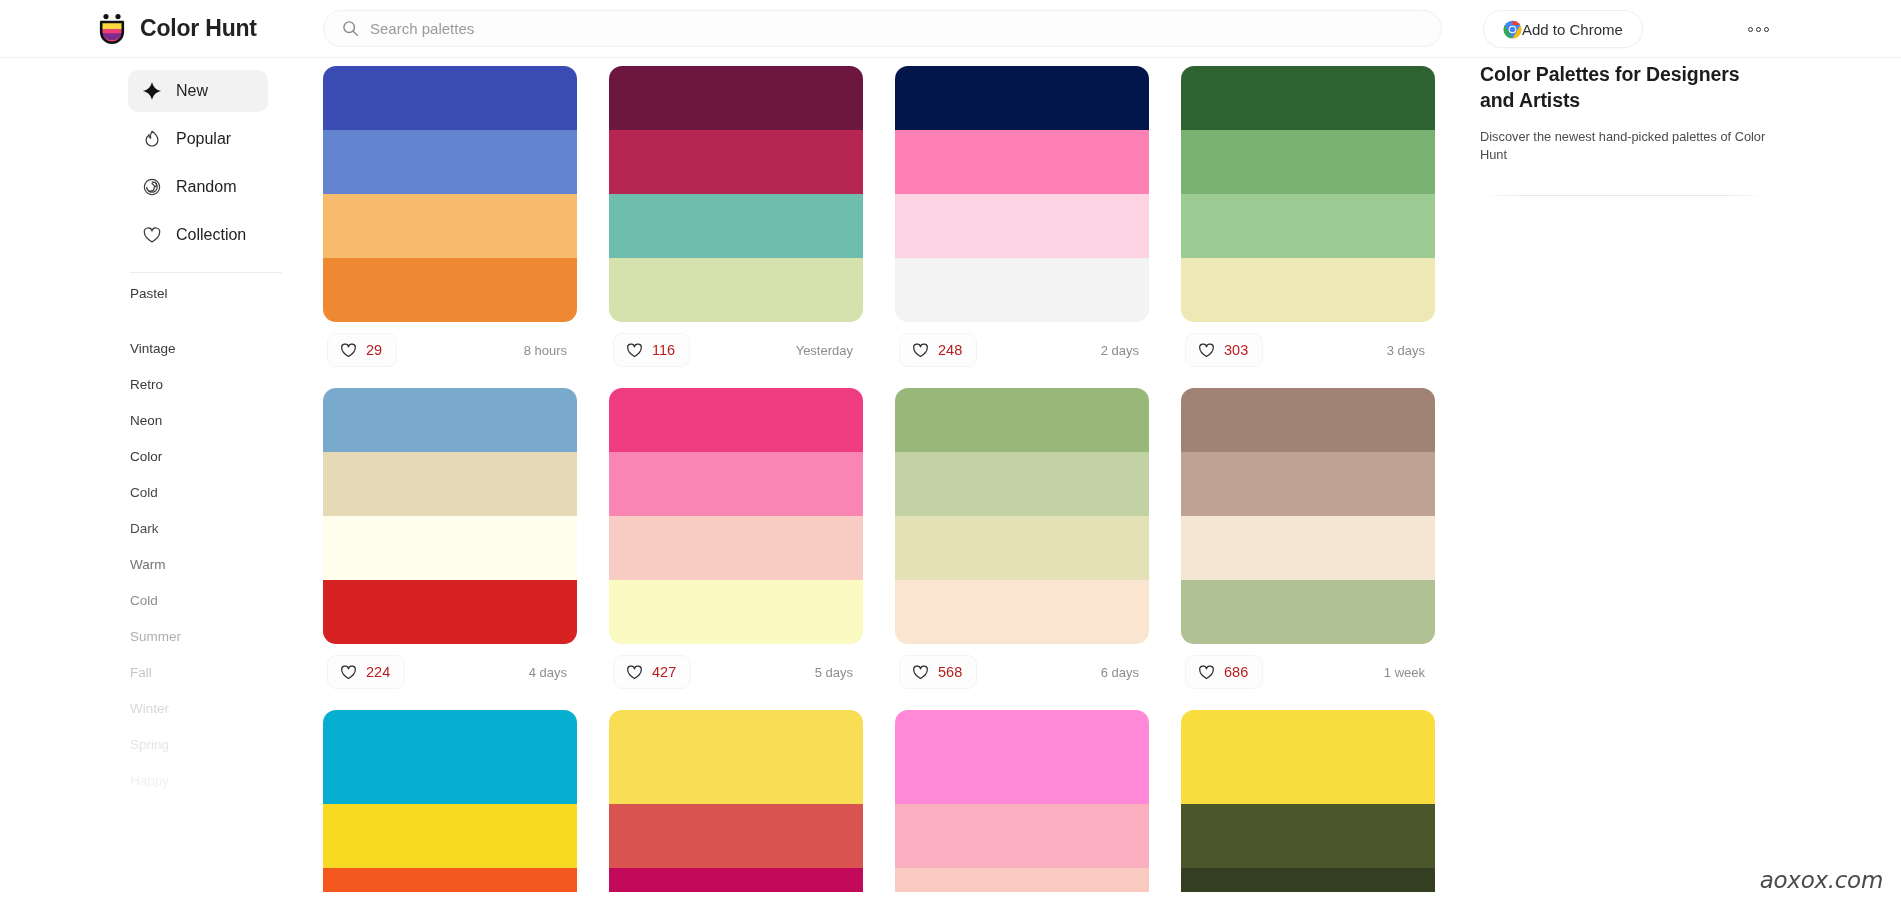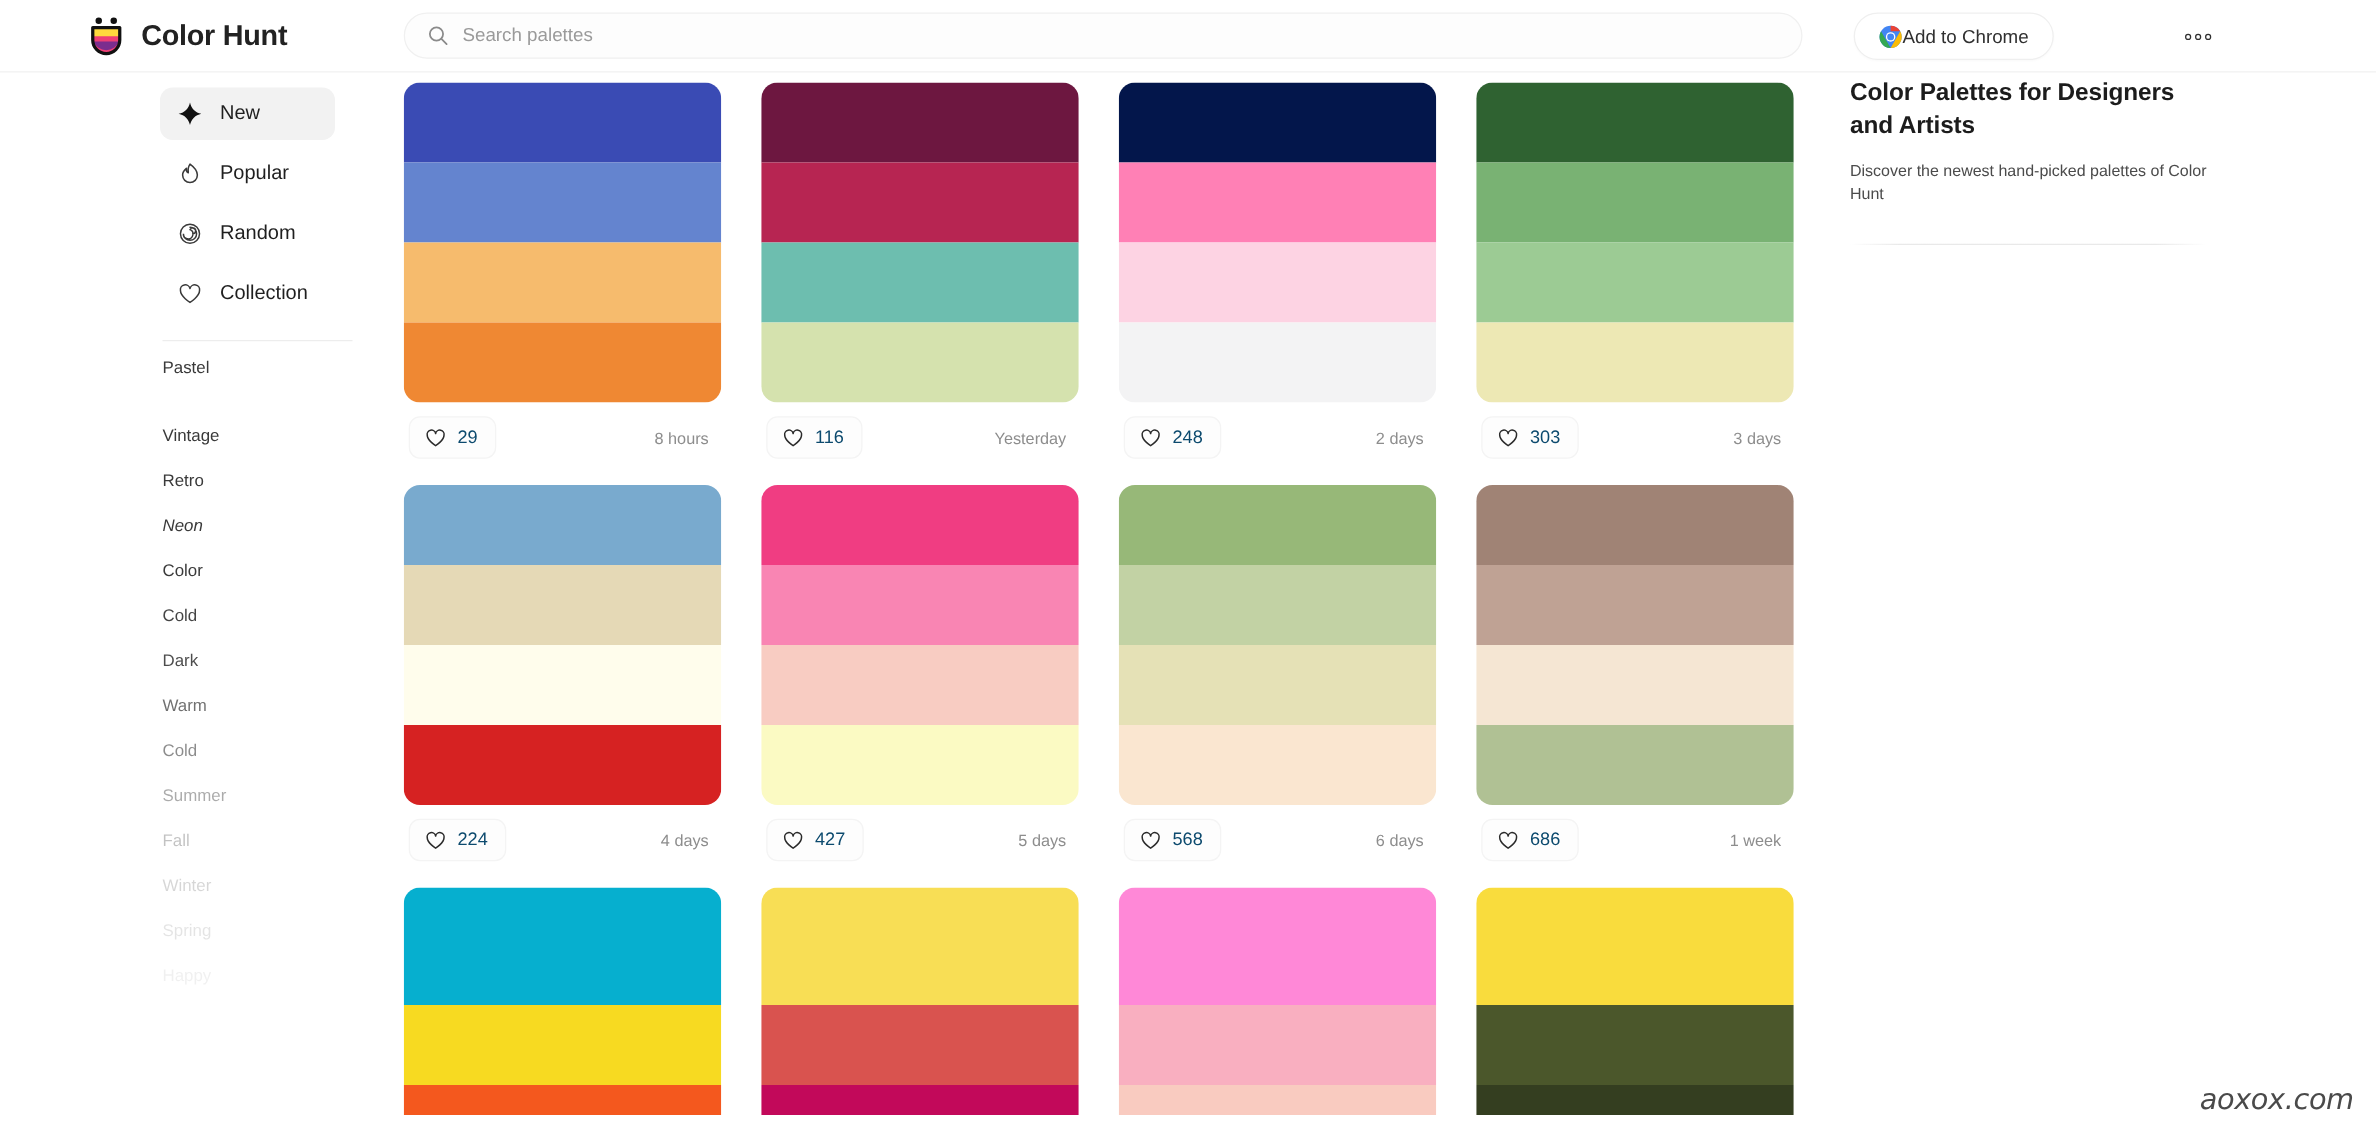--- a/index.html
+++ b/index.html
@@ -16,21 +16,21 @@
   .topbar {
     position: absolute; top: 0; left: 0;
     width: 1901px; height: 58px;
     display: flex; align-items: center;
     background: #fff;
     border-bottom: 1px solid #f1f1f1;
     z-index: 20;
   }
   .brand {
     display: flex; align-items: center; gap: 11px;
-    width: 198px; padding-left: 68px;
+    width: 198px; padding-left: 95px;
   }
   .logo-mark { width: 34px; height: 34px; flex: 0 0 34px; display:block; }
   .brand-name {
     font-size: 23px; font-weight: 700; letter-spacing: -0.2px;
     color: #222222; white-space: nowrap;
   }
 
   .search-wrap {
     position: absolute; left: 323px; top: 10px;
     width: 1119px; height: 37px;
@@ -131,21 +131,21 @@
     padding: 0 4px;
   }
   .like-pill {
     display: flex; align-items: center; gap: 9px;
     height: 34px; padding: 0 14px 0 12px;
     border-radius: 9px; background: #fdfdfd;
     border: 1px solid #f4f4f4;
     cursor: pointer;
   }
   .heart-icon { width: 17px; height: 17px; flex:0 0 17px; display:block; }
-  .like-count { font-size: 14.5px; color: #0c4a6e; }
+  .like-count { font-size: 14.5px; color: #b91c1c; }
   .time-text { font-size: 13px; color: #8d8d8d; padding-right: 6px; white-space: nowrap; }
 
   
   .rightpanel {
     position: absolute; left: 1480px; top: 62px;
     width: 290px;
   }
   .rp-title {
     font-size: 19.5px; font-weight: 700; line-height: 1.33;
     color: #1c1c1c; letter-spacing: -0.1px;
@@ -239,21 +239,21 @@
             <path d="M11 18.6 C11 18.6 2.6 13.4 2.6 8.2 A4.3 4.3 0 0 1 11 6.4 A4.3 4.3 0 0 1 19.4 8.2 C19.4 13.4 11 18.6 11 18.6 Z" fill="none" stroke="#3a3a3a" stroke-width="1.35" stroke-linejoin="round"></path>
           </svg>
           <div class="nav-label">Collection</div>
         </div>
       </div>
     <div class="nav-divider"></div>
     <div class="tag-list" id="tag-container">
         <div class="tag-item" style="opacity: 1;">Pastel</div>
         <div class="tag-item" style="opacity: 1; margin-top: 41px;">Vintage</div>
         <div class="tag-item" style="opacity: 1;">Retro</div>
-        <div class="tag-item" style="opacity: 1; font-style: italic;">Neon</div>
+        <div class="tag-item" style="opacity: 1;">Neon</div>
         <div class="tag-item" style="opacity: 1;">Color</div>
         <div class="tag-item" style="opacity: 0.95;">Cold</div>
         <div class="tag-item" style="opacity: 0.9;">Dark</div>
         <div class="tag-item" style="opacity: 0.72;">Warm</div>
         <div class="tag-item" style="opacity: 0.58;">Cold</div>
         <div class="tag-item" style="opacity: 0.42;">Summer</div>
         <div class="tag-item" style="opacity: 0.3;">Fall</div>
         <div class="tag-item" style="opacity: 0.2;">Winter</div>
         <div class="tag-item" style="opacity: 0.13;">Spring</div>
         <div class="tag-item" style="opacity: 0.07;">Happy</div>

